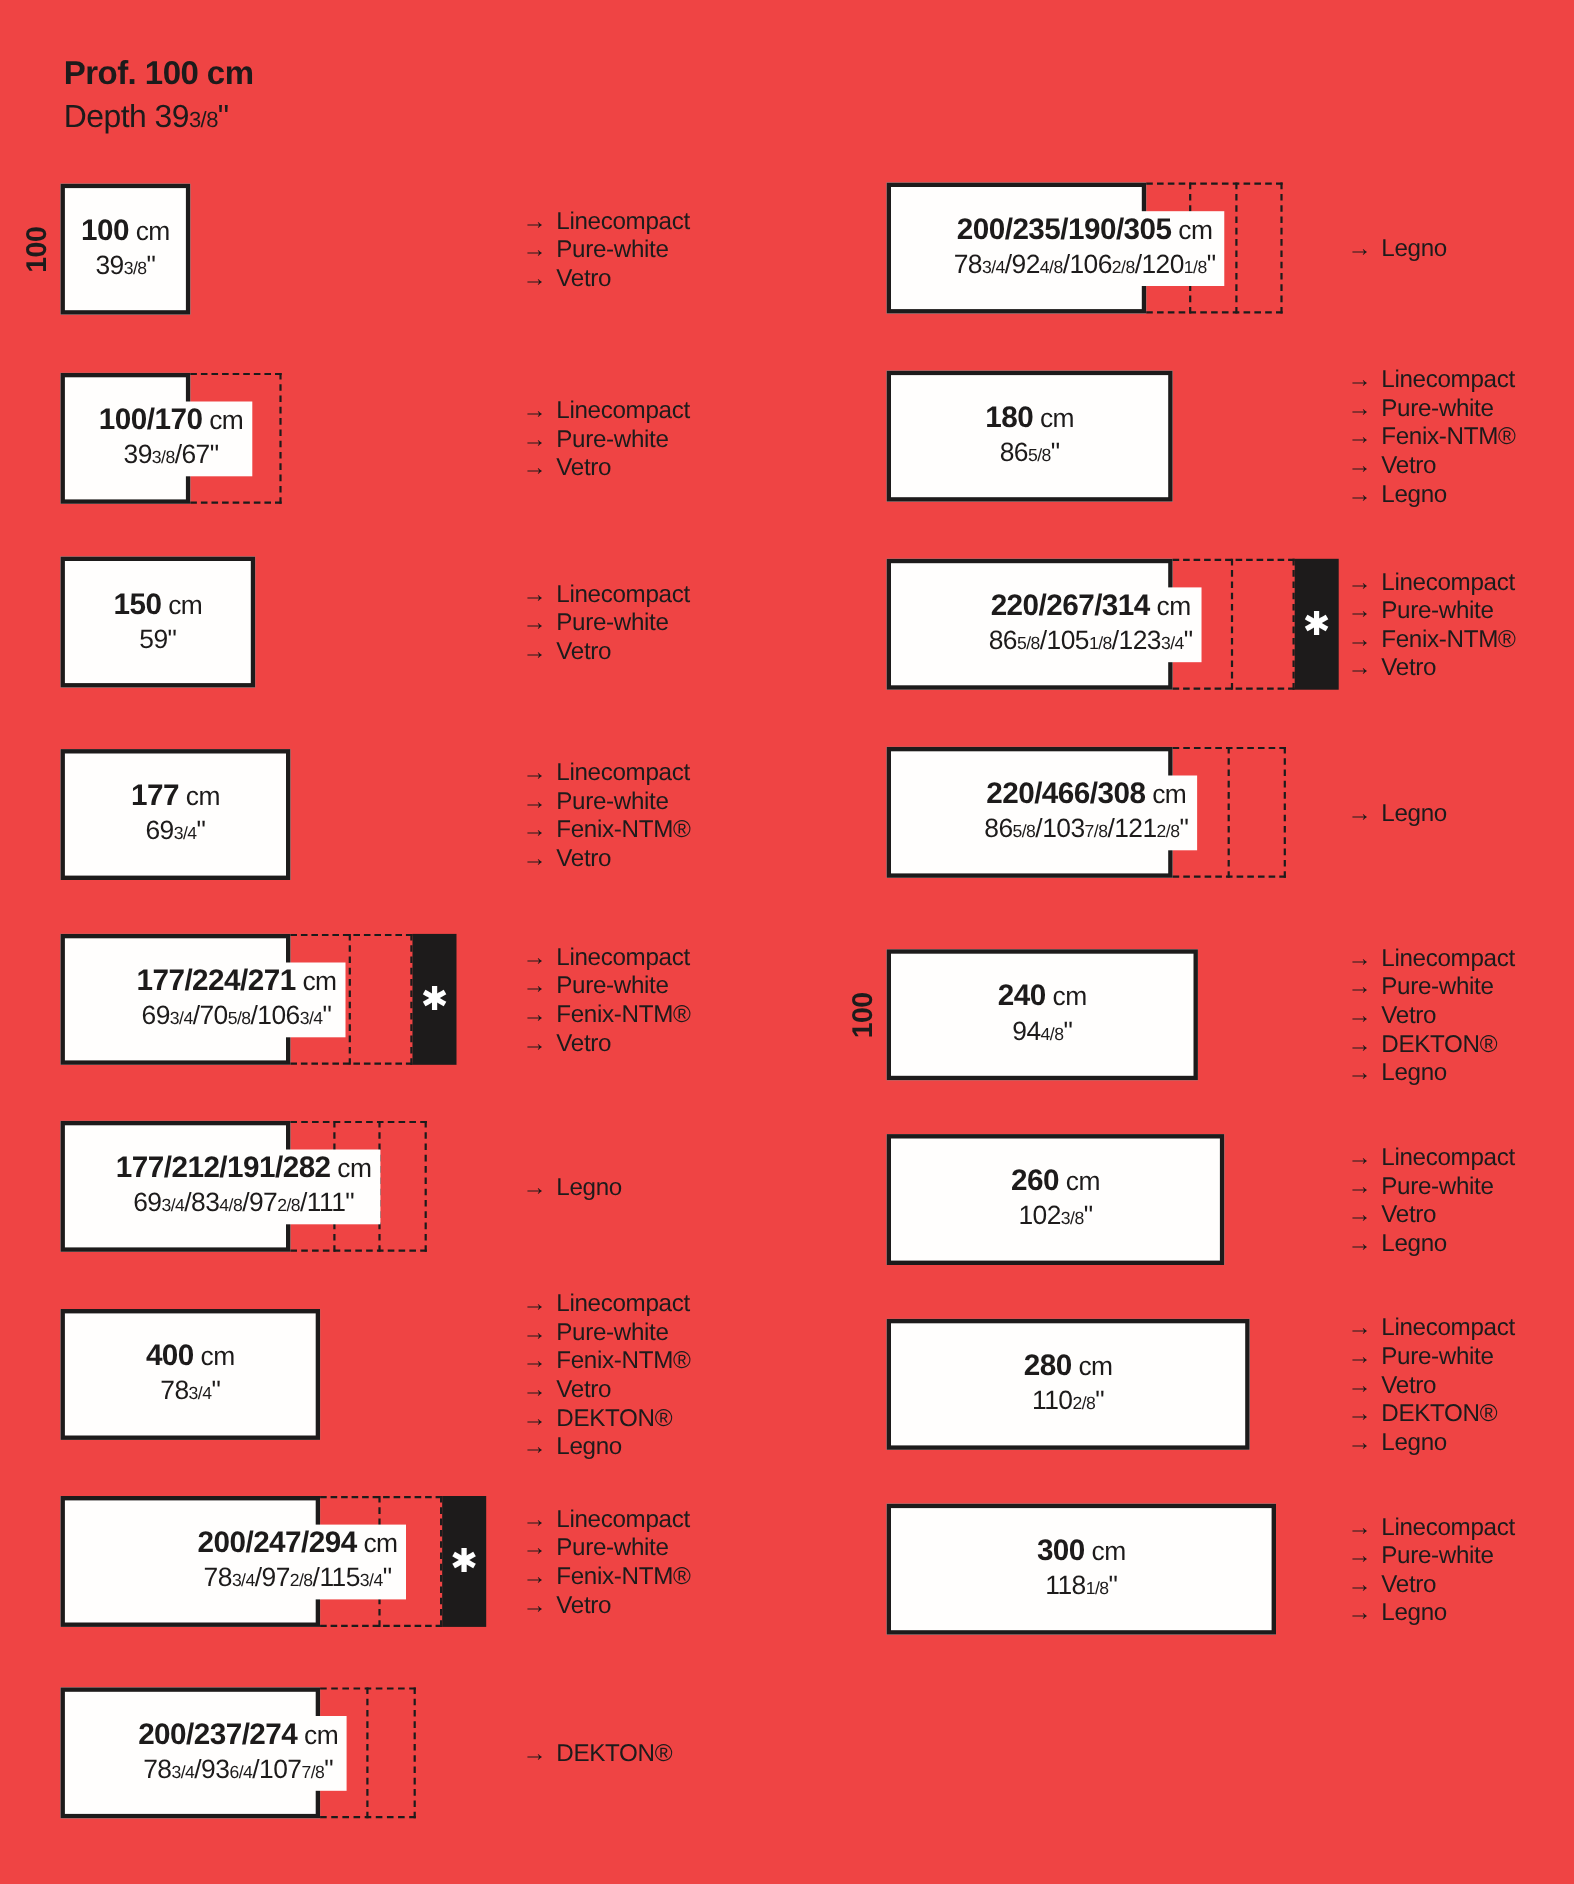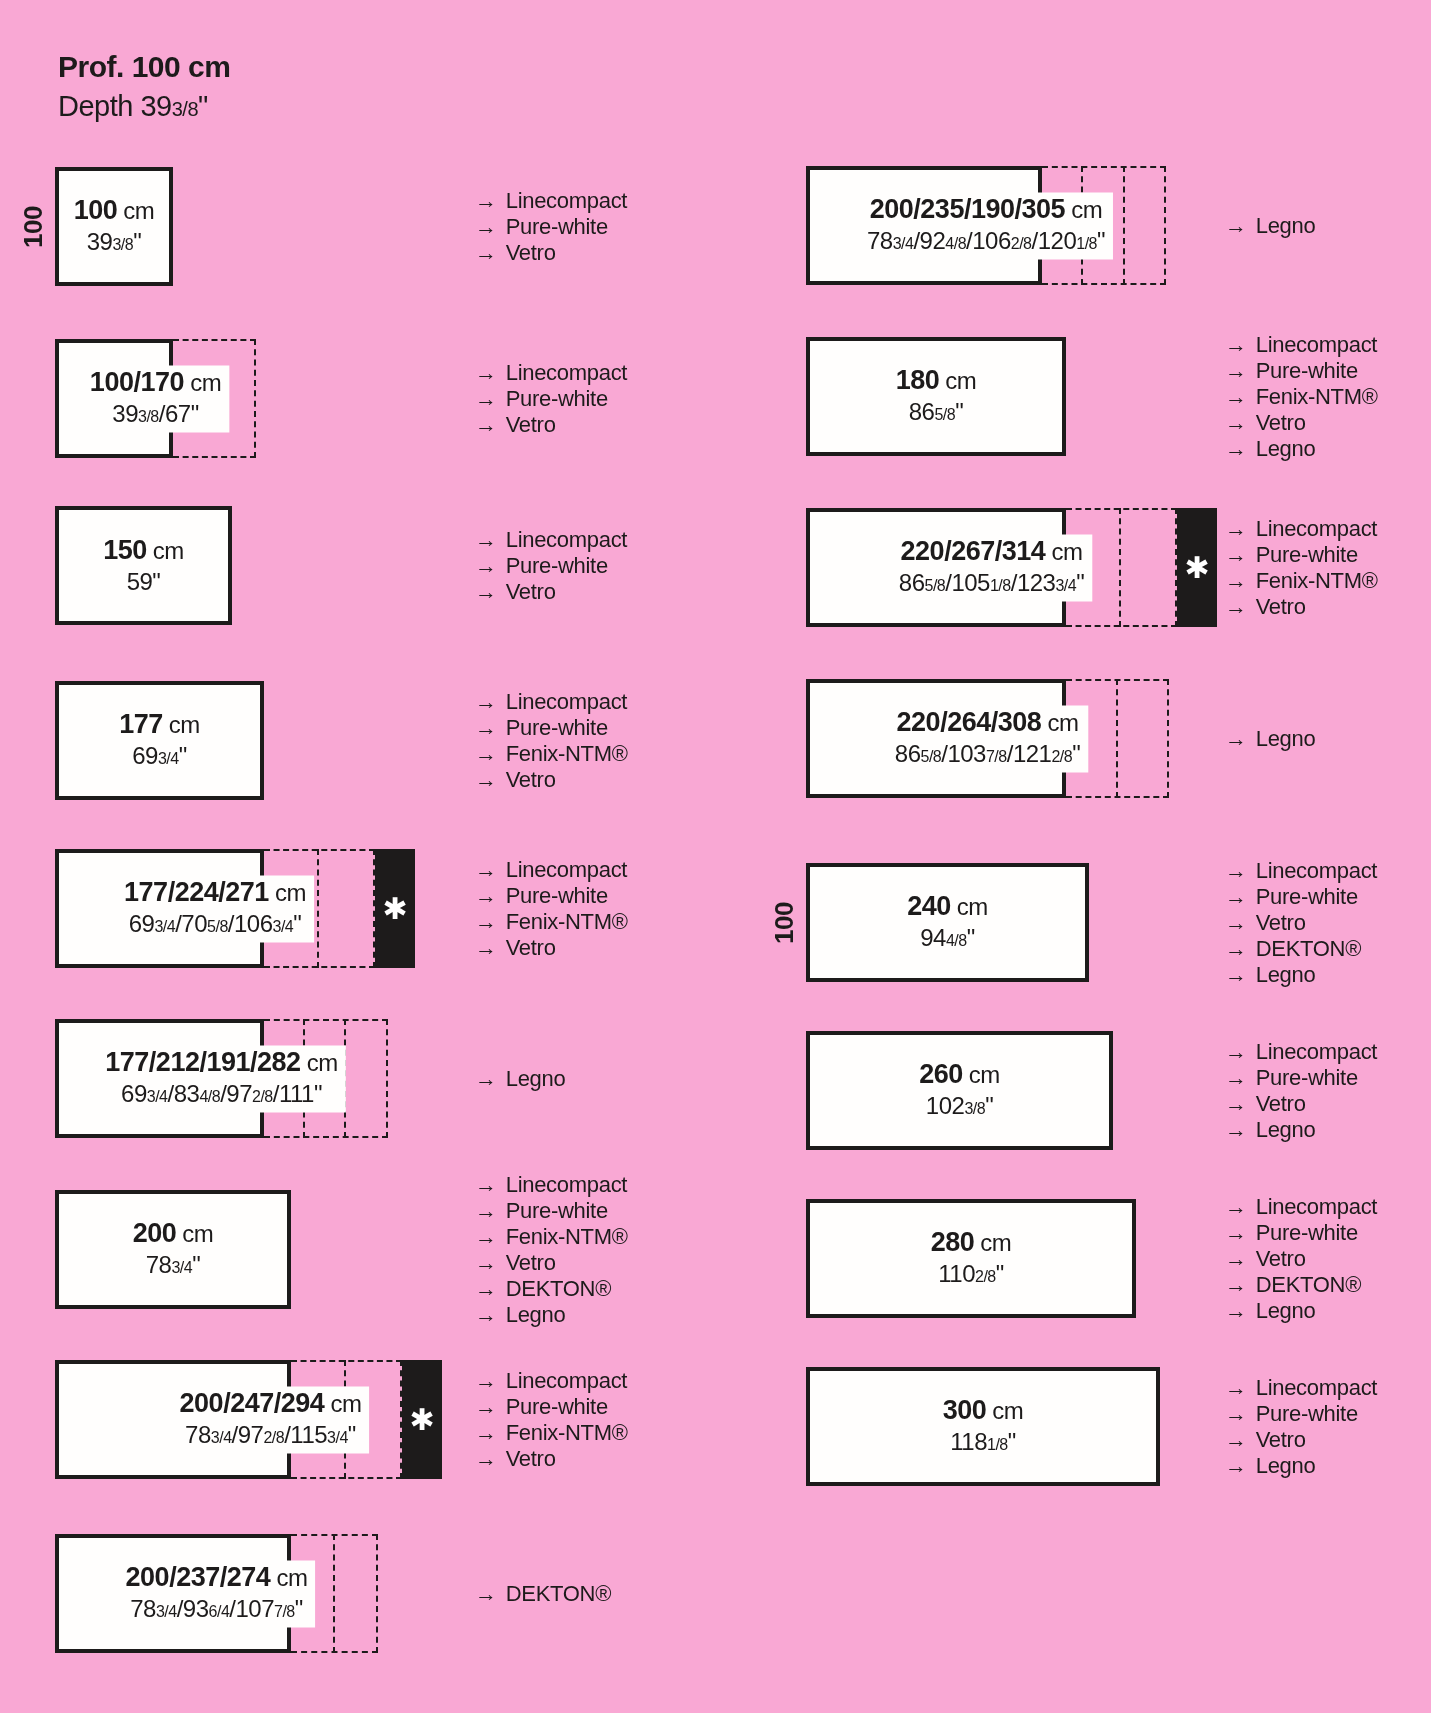--- a/index.html
+++ b/index.html
@@ -1,16 +1,16 @@
 <!DOCTYPE html>
 <html><head>
 <meta charset="utf-8">
 <style>
   html,body{margin:0;padding:0;background:#ffffff;}
-  #page{position:relative;width:1431px;height:1713px;background:#f9a8d4;
+  #page{position:relative;width:1431px;height:1713px;background:#ef4444;
         font-family:"Liberation Sans",sans-serif;color:#1d1b1b;overflow:hidden;}
   .hdr-title{position:absolute;left:58px;top:50px;font-size:30px;font-weight:bold;letter-spacing:-0.5px;}
   .hdr-sub{position:absolute;left:58px;top:90px;font-size:29px;letter-spacing:-0.5px;}
   .hdr-sub .fr{font-size:20px;}
   .size-row{position:absolute;}
   .solid-box{position:absolute;left:0;top:0;box-sizing:border-box;border:4px solid #1d1b1b;background:#fffefd;}
   .ext-box{position:absolute;top:0;box-sizing:border-box;
            border-top:2px dashed #1d1b1b;border-right:2px dashed #1d1b1b;border-bottom:2px dashed #1d1b1b;}
   .divider{position:absolute;top:0;width:0;border-left:2px dashed #1d1b1b;}
   .black-box{position:absolute;top:0;background:#1d1b1b;display:flex;align-items:center;justify-content:center;}
@@ -111,21 +111,21 @@
           <div class="cm-line"><span class="num">177/212/191/282</span> <span class="unit">cm</span></div>
           <div class="in-line"><span class="main">69</span><span class="fr">3/4</span><span class="sep">/</span><span class="main">83</span><span class="fr">4/8</span><span class="sep">/</span><span class="main">97</span><span class="fr">2/8</span><span class="sep">/</span><span class="main">111</span><span class="im">"</span></div>
         </div>
         <div class="materials" style="left: 420px; top: 59.5px;">
           <div class="mat-line"><span class="arrow">→</span><span class="name">Legno</span></div>
         </div>
       </div>
       <div class="size-row" style="left: 55px; top: 1190px; width: 0px; height: 119px;">
         <div class="solid-box" style="width: 236px; height: 119px;"></div>
         <div class="size-text" style="left: 118px; top: 50%; transform: translate(-50%, -50%);">
-          <div class="cm-line"><span class="num">200</span> <span class="unit">cm</span></div>
+          <div class="cm-line"><span class="num">400</span> <span class="unit">cm</span></div>
           <div class="in-line"><span class="main">78</span><span class="fr">3/4</span><span class="im">"</span></div>
         </div>
         <div class="materials" style="left: 420px; top: 59.5px;">
           <div class="mat-line"><span class="arrow">→</span><span class="name">Linecompact</span></div>
           <div class="mat-line"><span class="arrow">→</span><span class="name">Pure-white</span></div>
           <div class="mat-line"><span class="arrow">→</span><span class="name">Fenix-NTM®</span></div>
           <div class="mat-line"><span class="arrow">→</span><span class="name">Vetro</span></div>
           <div class="mat-line"><span class="arrow">→</span><span class="name">DEKTON®</span></div>
           <div class="mat-line"><span class="arrow">→</span><span class="name">Legno</span></div>
         </div>
@@ -203,21 +203,21 @@
           <div class="mat-line"><span class="arrow">→</span><span class="name">Pure-white</span></div>
           <div class="mat-line"><span class="arrow">→</span><span class="name">Fenix-NTM®</span></div>
           <div class="mat-line"><span class="arrow">→</span><span class="name">Vetro</span></div>
         </div>
       </div>
       <div class="size-row" style="left: 806px; top: 679px; width: 0px; height: 119px;">
         <div class="solid-box" style="width: 260px; height: 119px;"></div>
         <div class="ext-box" style="left: 260px; width: 103px; height: 119px;"></div>
         <div class="divider" style="left: 310px; height: 119px;"></div>
         <div class="size-text" style="left: 181.5px; top: 50%; transform: translate(-50%, -50%);">
-          <div class="cm-line"><span class="num">220/264/308</span> <span class="unit">cm</span></div>
+          <div class="cm-line"><span class="num">220/466/308</span> <span class="unit">cm</span></div>
           <div class="in-line"><span class="main">86</span><span class="fr">5/8</span><span class="sep">/</span><span class="main">103</span><span class="fr">7/8</span><span class="sep">/</span><span class="main">121</span><span class="fr">2/8</span><span class="im">"</span></div>
         </div>
         <div class="materials" style="left: 419px; top: 59.5px;">
           <div class="mat-line"><span class="arrow">→</span><span class="name">Legno</span></div>
         </div>
       </div>
       <div class="size-row" style="left: 806px; top: 863px; width: 0px; height: 119px;">
         <div class="solid-box" style="width: 283px; height: 119px;"></div>
         <div class="size-text" style="left: 141.5px; top: 50%; transform: translate(-50%, -50%);">
           <div class="cm-line"><span class="num">240</span> <span class="unit">cm</span></div>

